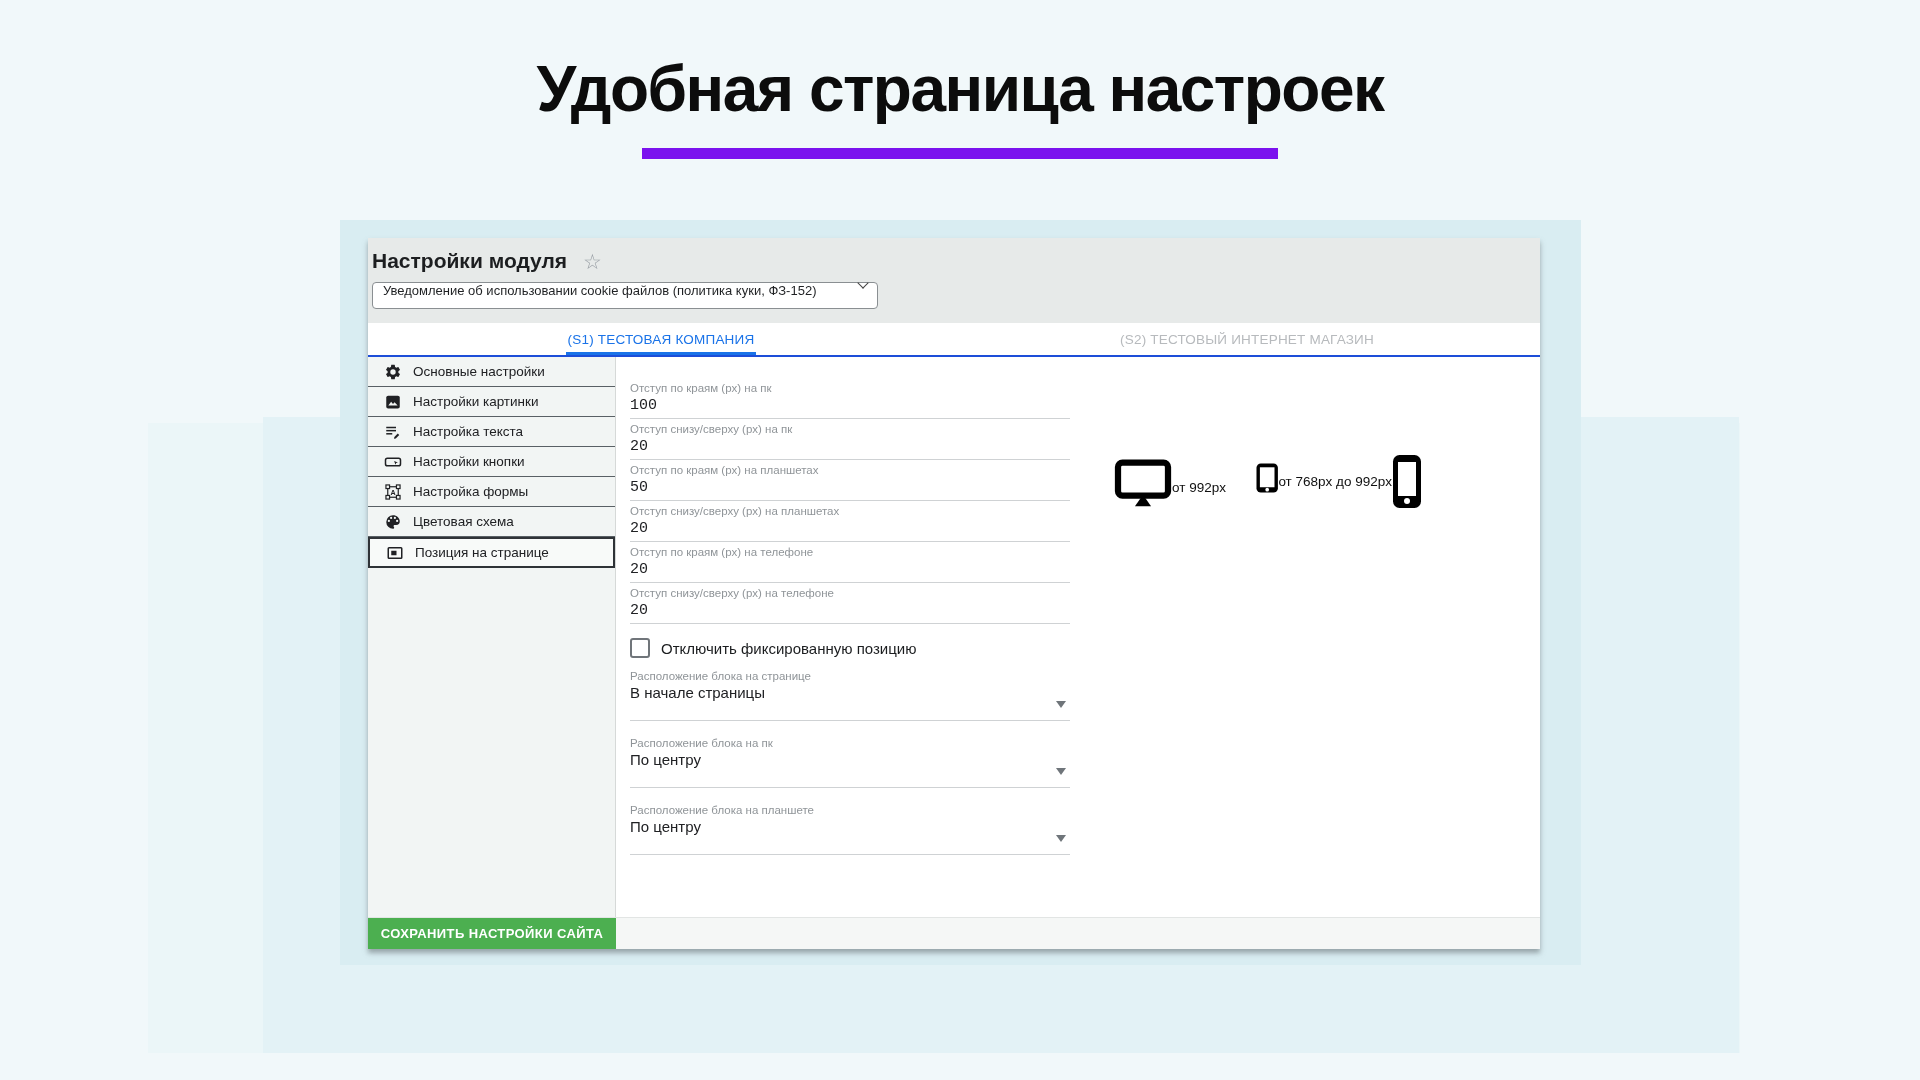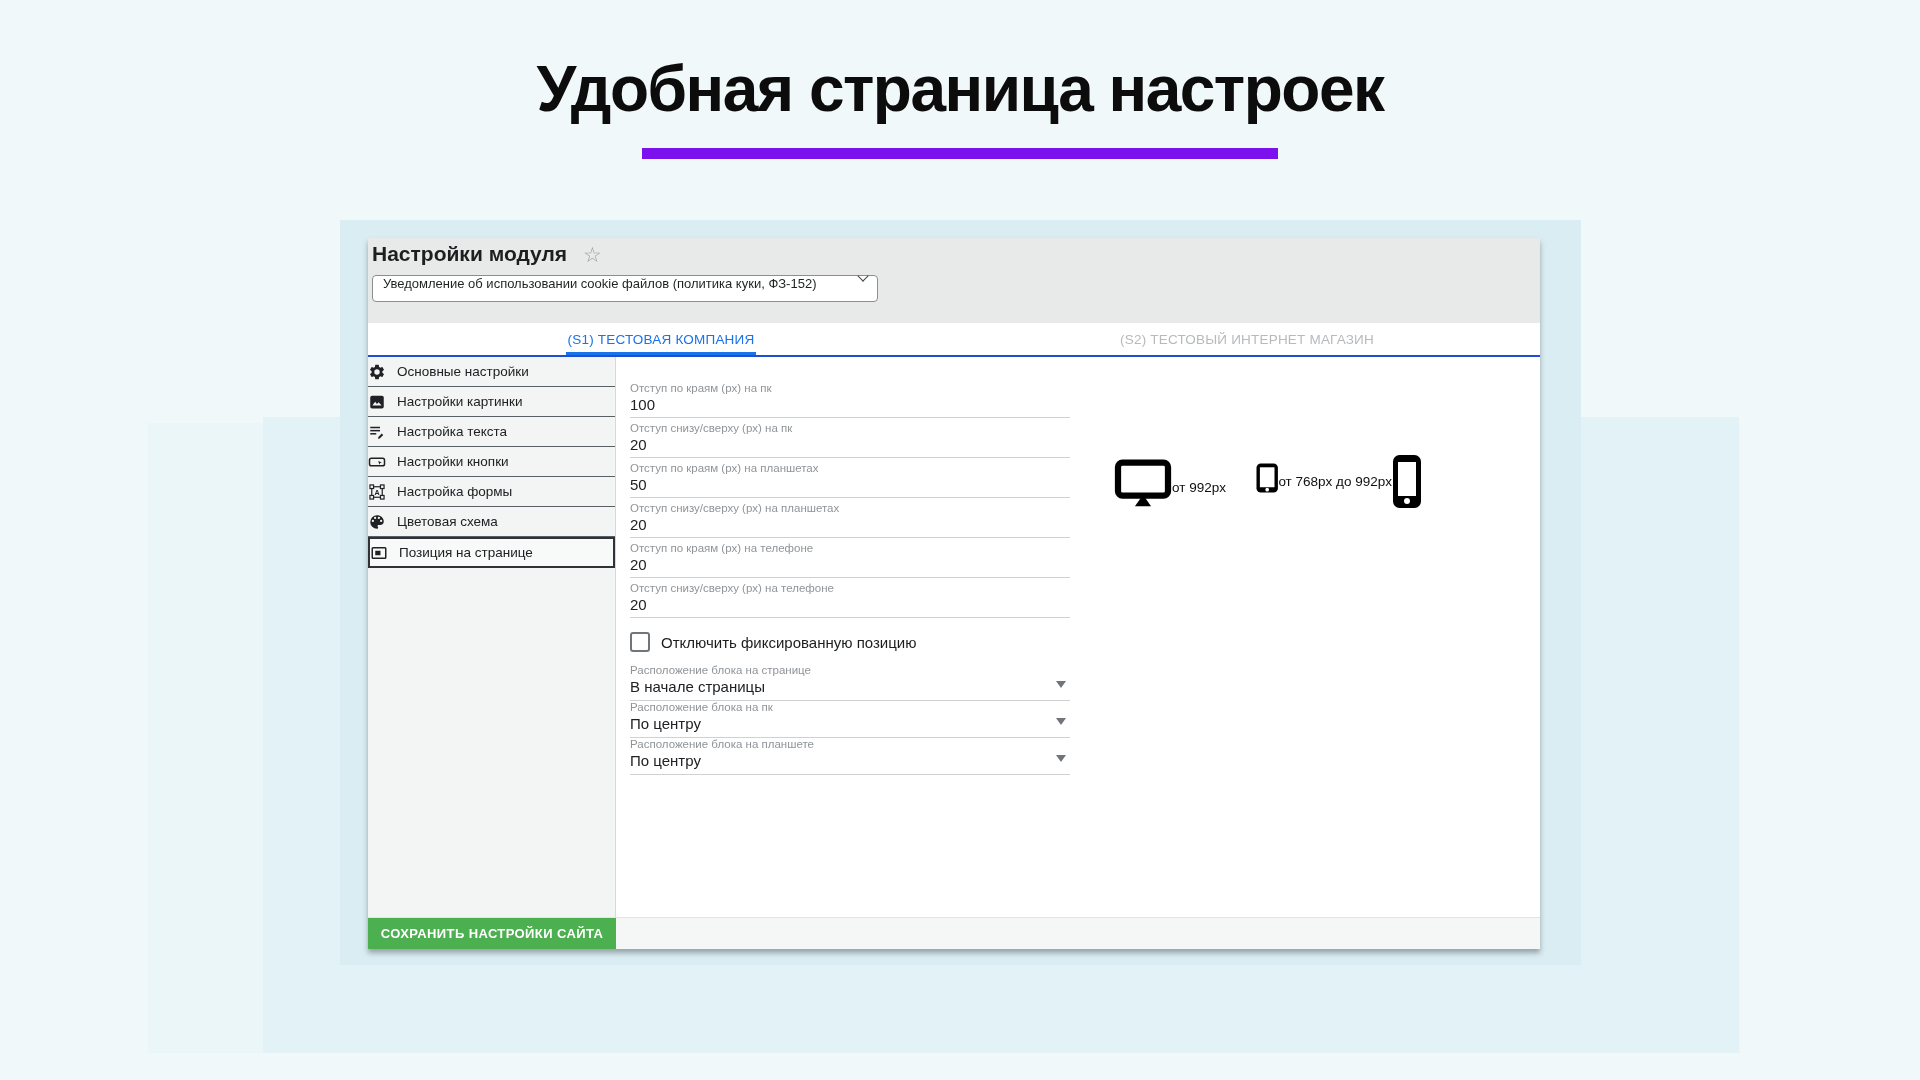--- a/index.html
+++ b/index.html
@@ -20,58 +20,58 @@
 
   
   .hero-title{padding-top:52px;text-align:center;font-size:64px;font-weight:700;
     letter-spacing:-1.5px;color:#0c0c0c;position:relative}
   .accent-bar{width:636px;height:11px;background:var(--accent);margin:22px auto 0;position:relative}
 
   
   .card{position:absolute;left:368px;top:238px;width:1172px;background:#fff;
     box-shadow:0 4px 5px rgba(96,106,110,.55)}
 
-  .panel-header{height:85px;background:#e7eae9;padding:4px 4px 0 4px}
+  .panel-header{height:85px;background:#e7eae9;padding:11px 4px 0 4px}
   .panel-title-row{display:flex;align-items:center}
   .panel-title{font-size:21px;font-weight:700;color:#1c1e20}
   .star{margin-left:16px;font-size:21px;color:#9aa0a6;line-height:1;cursor:pointer}
   .module-select{margin-top:9px;width:506px;height:27px;background:#fff;border:1px solid #8a8f92;
     border-radius:4px;display:flex;justify-content:space-between;
     padding:0 10px;font-size:13px;color:#1f2123;cursor:pointer}
   .chev{width:8px;height:8px;border-right:1.5px solid #444;border-bottom:1.5px solid #444;
     transform:rotate(45deg);margin-top:-4px;flex:none}
 
   .tabs{height:34px;display:flex;background:#fff;border-bottom:2px solid #1d4ed8}
   .tab{flex:1;display:flex;justify-content:center;align-items:flex-start;font-size:13.5px;
     letter-spacing:.2px;cursor:pointer}
   .tab .tab-label{padding:9px 2px 5px}
   .tab.active .tab-label{color:var(--tab-blue);border-bottom:3px solid var(--tab-blue)}
   .tab.inactive .tab-label{color:#b7babd}
 
   .panel-body{display:flex;height:560px}
 
   .sidebar{width:248px;background:#f2f5f4;border-right:1px solid #d6d9d8}
-  .side-item{height:30px;display:flex;align-items:center;gap:11px;padding-left:0;
+  .side-item{height:30px;display:flex;align-items:center;gap:11px;padding-left:16px;
     border-bottom:1px solid #596065;font-size:13.5px;color:#202124;cursor:pointer;background:#f2f5f4}
   .side-item svg{width:18px;height:18px;flex:none}
   .side-item.selected{height:31px;border:2px solid #2f3337;background:#f8faf9}
 
   .main{flex:1;position:relative;background:#fff}
   .form{position:absolute;left:14px;top:25px;width:440px}
   .field{margin-bottom:4px}
   .f-label{display:block;font-size:11.5px;color:#8f9498;margin-bottom:1px}
   .f-input{width:100%;border:0;border-bottom:1px solid #cfd2d4;font-size:15px;color:#202124;
-    padding:1px 0 4px;background:transparent;font-family:Liberation Sans, sans-serif;outline:none}
+    padding:1px 0 4px;background:transparent;font-family:Liberation Mono, monospace;outline:none}
 
   .checkbox-row{display:flex;align-items:center;margin:14px 0 12px;cursor:pointer}
   .checkbox{width:20px;height:20px;border:2px solid #70757a;border-radius:3px;background:#fff;flex:none}
   .cb-label{font-size:15px;color:#1b1d1f;margin-left:11px}
 
-  .select-field{position:relative;margin-bottom:0;border-bottom:1px solid #cfd2d4;
-    padding-bottom:5px;cursor:pointer}
+  .select-field{position:relative;margin-bottom:16px;border-bottom:1px solid #cfd2d4;
+    padding-bottom:19px;cursor:pointer}
   .s-label{display:block;font-size:11.5px;color:#8f9498}
   .s-value{font-size:15px;color:#202124;margin-top:2px}
   .s-arrow{position:absolute;right:4px;bottom:12px;width:0;height:0;
     border-left:5.5px solid transparent;border-right:5.5px solid transparent;
     border-top:7px solid #6f757a}
 
   .devices{position:absolute;left:498px;top:90px;display:flex;align-items:flex-end}
   .device{display:flex;flex-direction:row;align-items:center}
   .device-1{width:142px}.device-2{width:136px}.device-3{width:88px}
   .d-label{margin-top:7px;font-size:13.5px;color:#101010;min-height:16px;white-space:nowrap}

